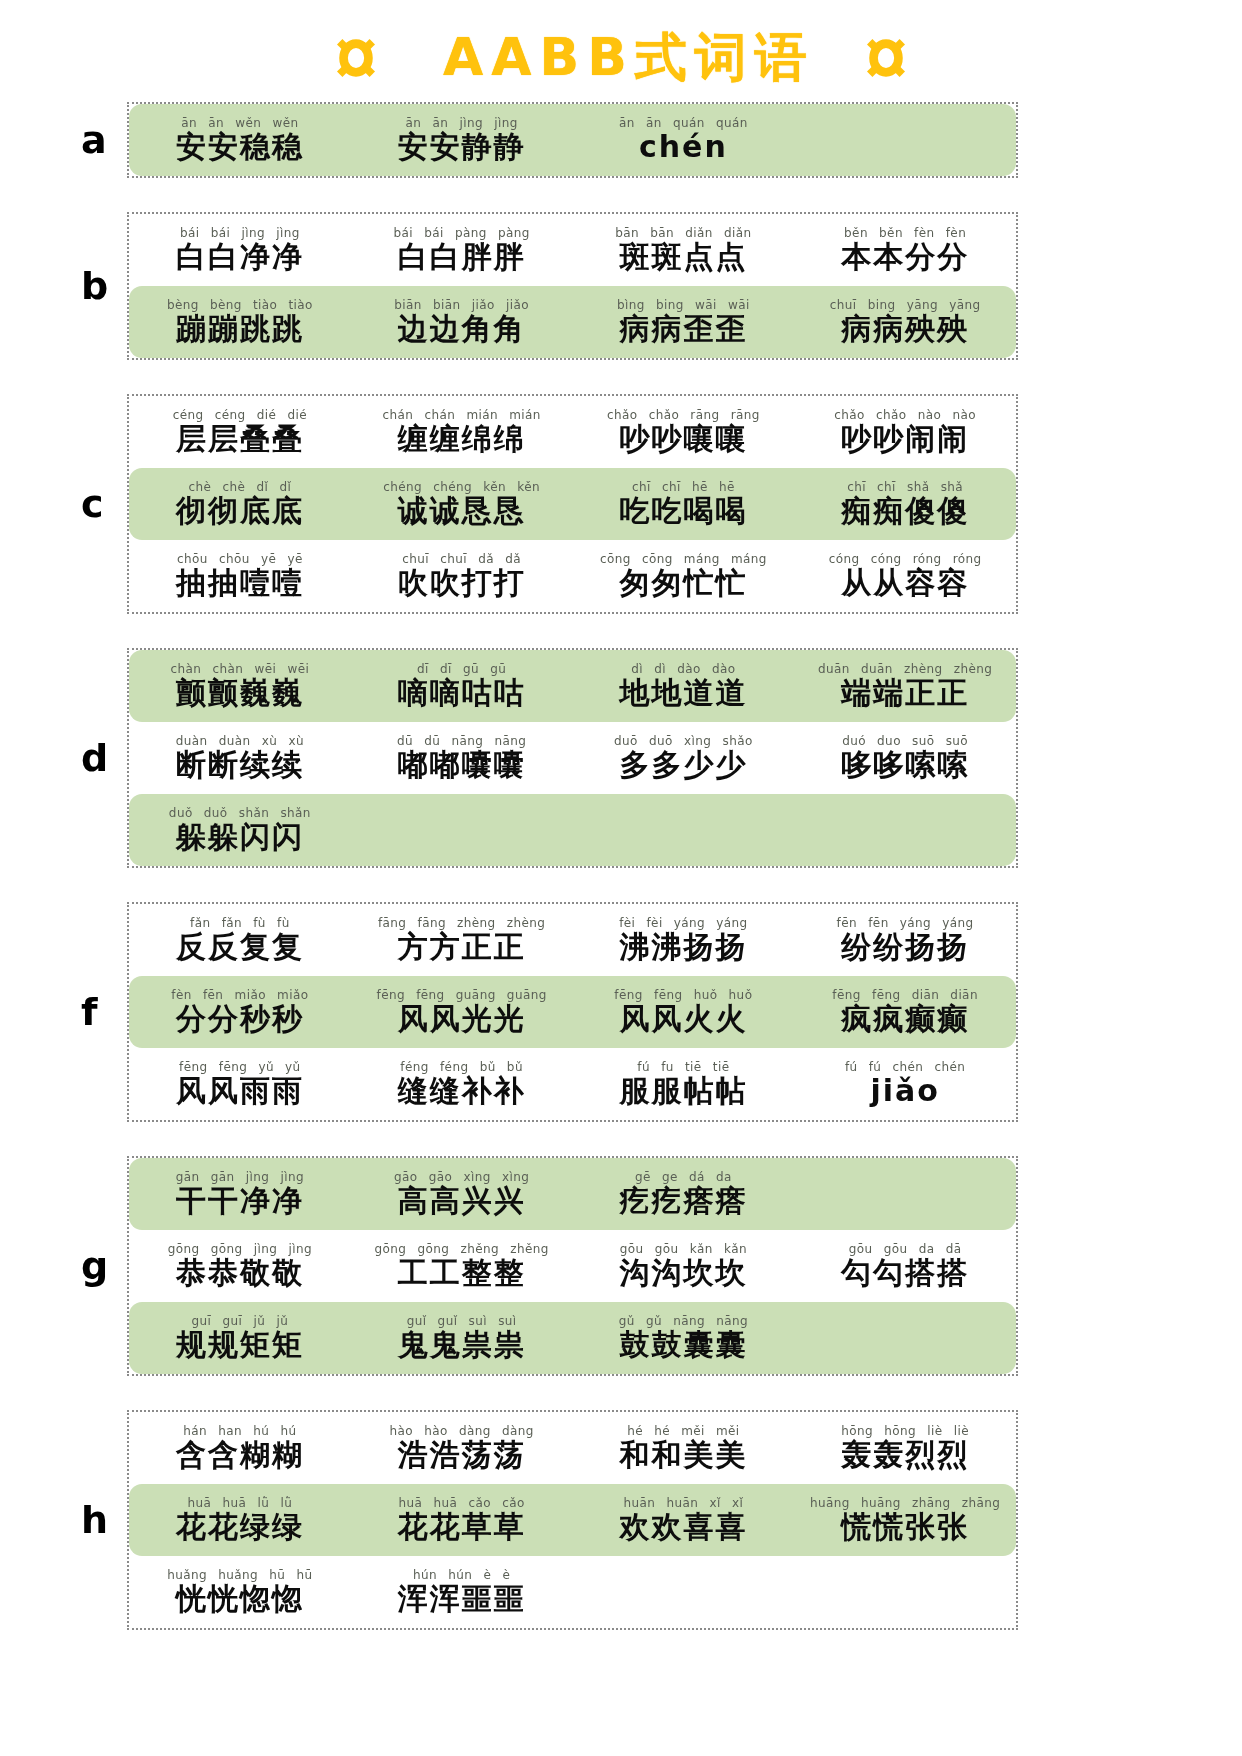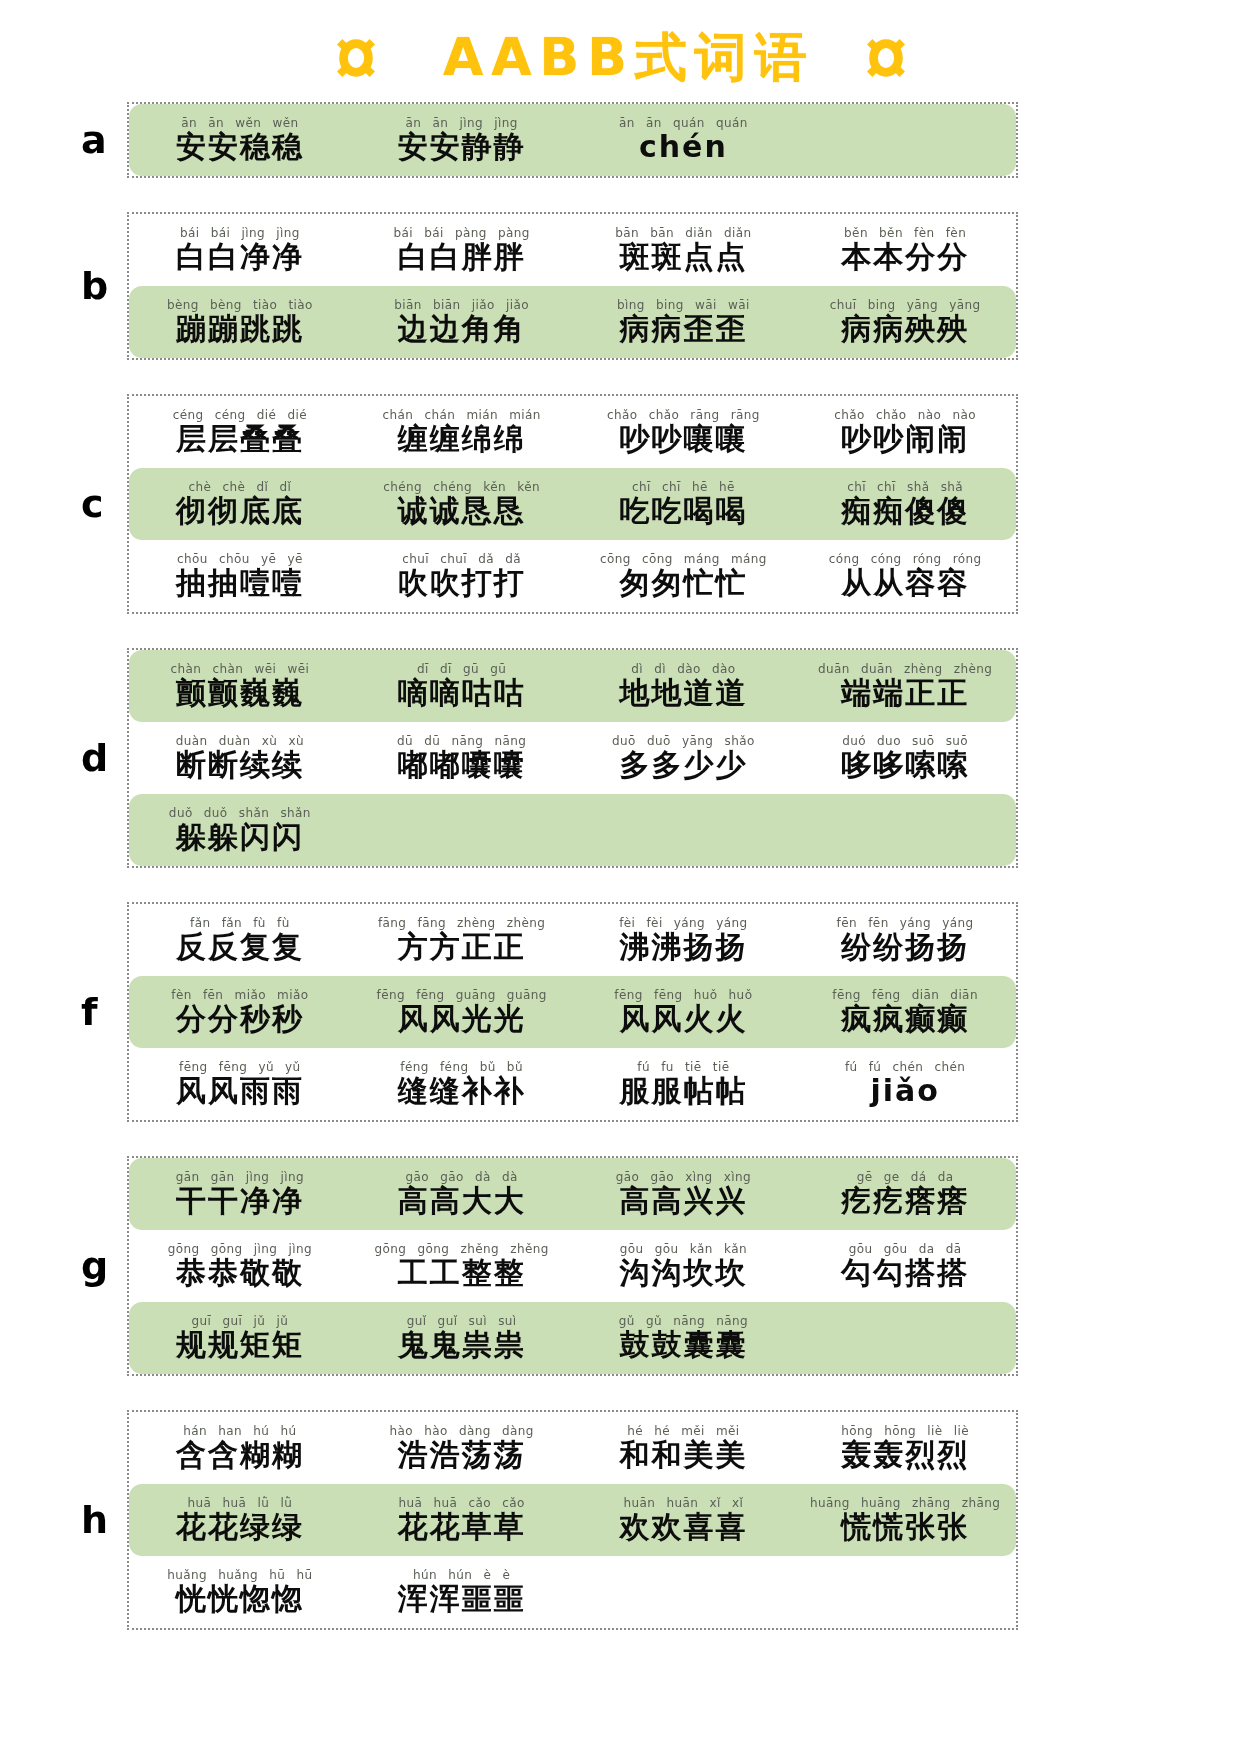--- a/index.html
+++ b/index.html
@@ -220,21 +220,21 @@
       <div class="row white">
         <div class="cell">
           <div class="pinyin">duàn duàn xù xù</div>
           <div class="word">断断续续</div>
         </div>
         <div class="cell">
           <div class="pinyin">dū dū nāng nāng</div>
           <div class="word">嘟嘟囔囔</div>
         </div>
         <div class="cell">
-          <div class="pinyin">duō duō yāng shǎo</div>
+          <div class="pinyin">duō duō xìng shǎo</div>
           <div class="word">多多少少</div>
         </div>
         <div class="cell">
           <div class="pinyin">duó duo suō suō</div>
           <div class="word">哆哆嗦嗦</div>
         </div>
       </div>
       <div class="row green">
         <div class="cell">
           <div class="pinyin">duǒ duǒ shǎn shǎn</div>
@@ -298,24 +298,20 @@
           <div class="word">jiǎo</div>
         </div>
       </div>
     </div>
     <div class="section">
       <div class="section-label">g</div>
       <div class="row green">
         <div class="cell">
           <div class="pinyin">gān gān jìng jìng</div>
           <div class="word">干干净净</div>
-        </div>
-        <div class="cell">
-          <div class="pinyin">gāo gāo dà dà</div>
-          <div class="word">高高大大</div>
         </div>
         <div class="cell">
           <div class="pinyin">gāo gāo xìng xìng</div>
           <div class="word">高高兴兴</div>
         </div>
         <div class="cell">
           <div class="pinyin">gē ge dá da</div>
           <div class="word">疙疙瘩瘩</div>
         </div>
       </div>

